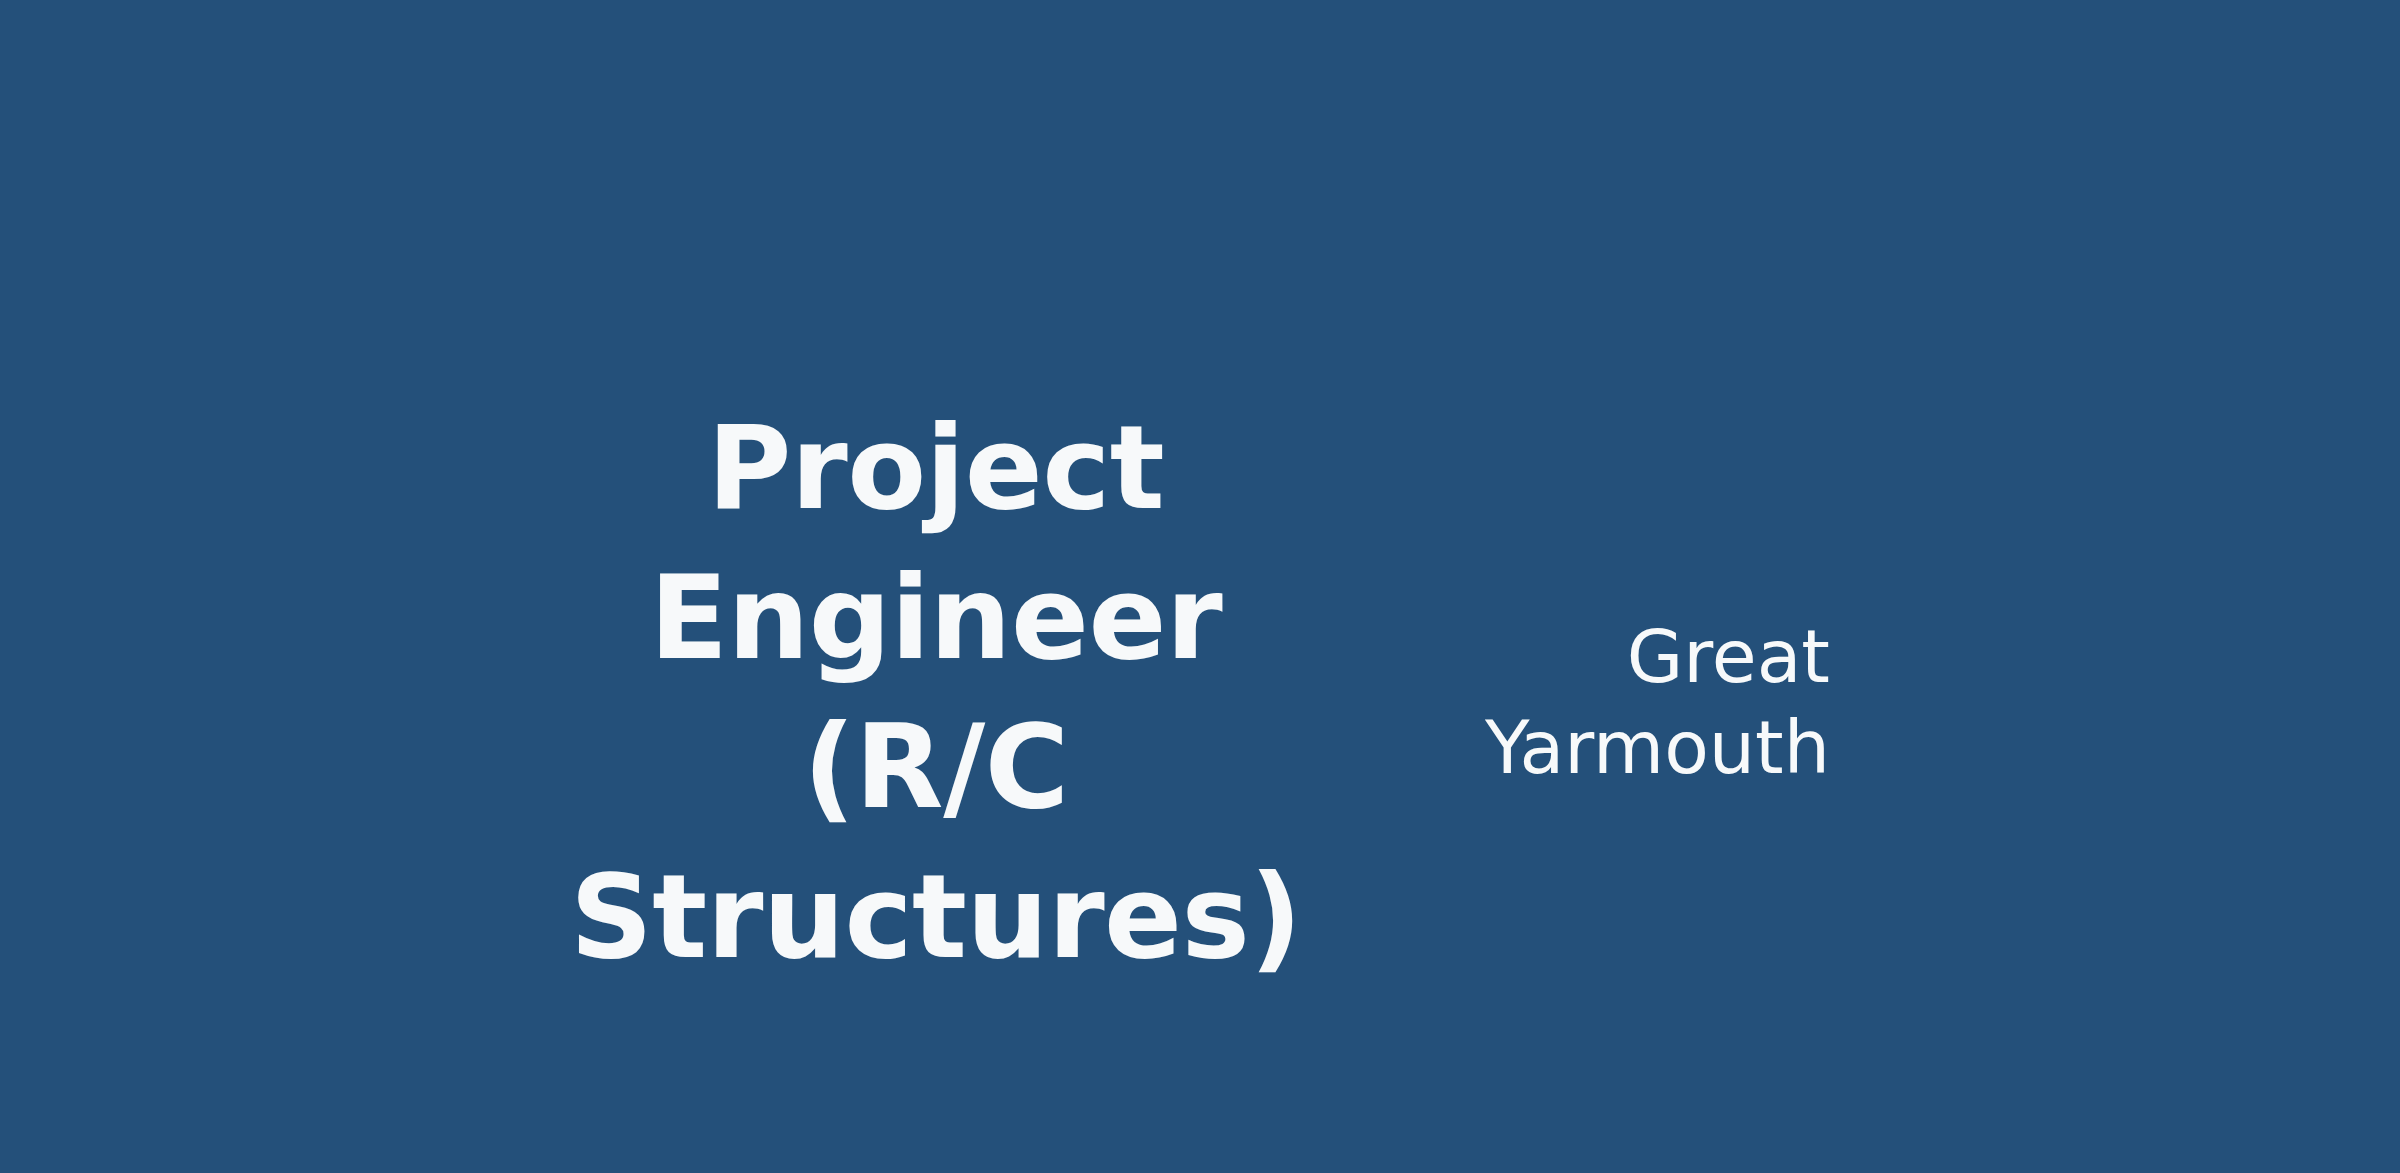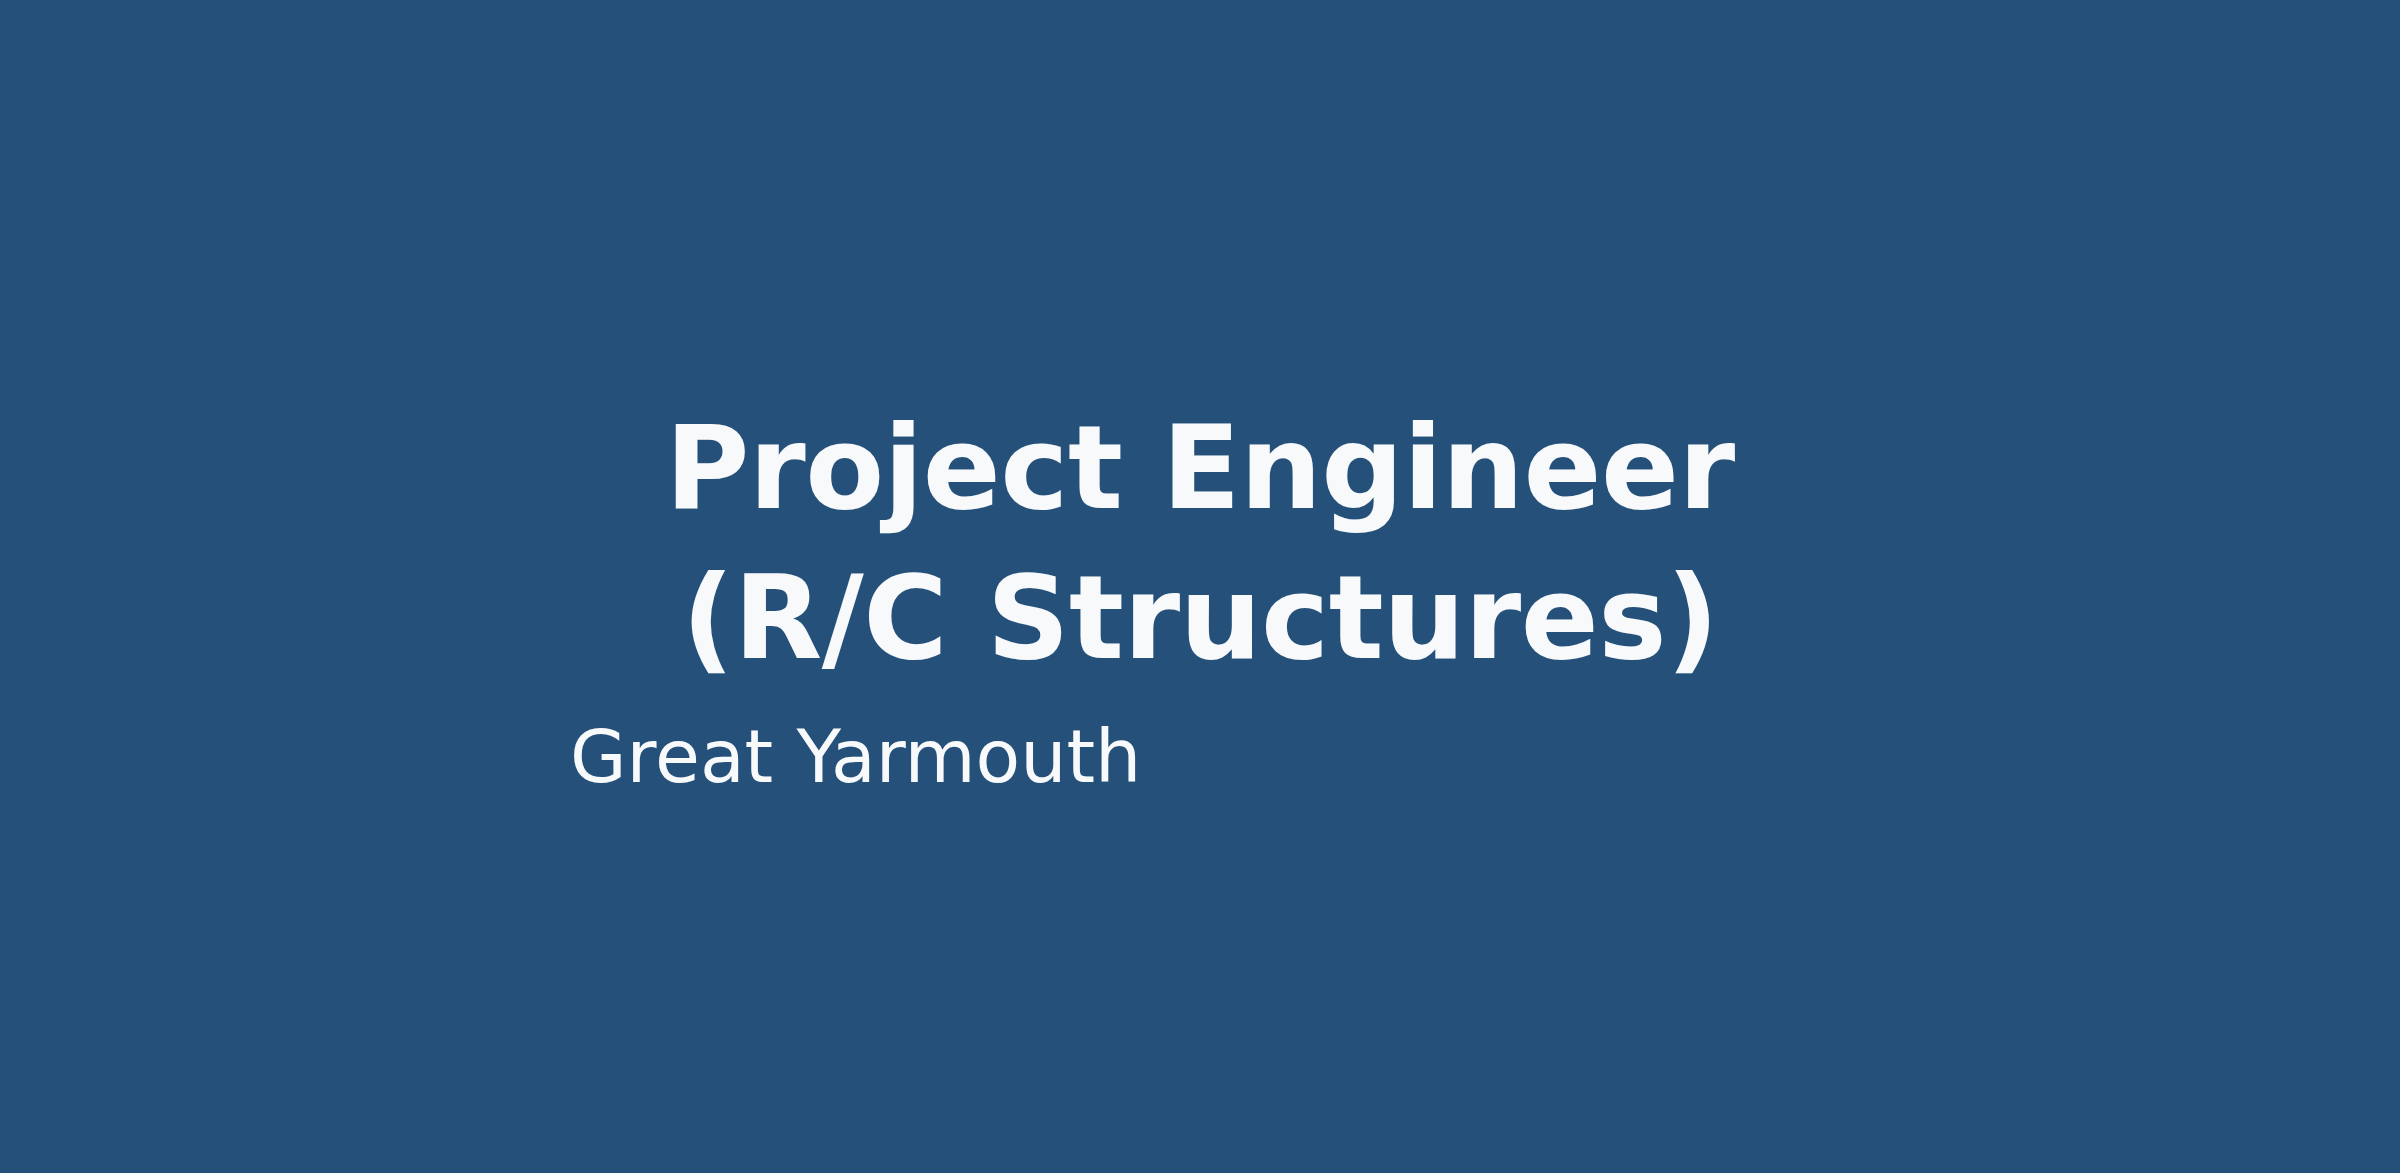--- a/index.html
+++ b/index.html
@@ -27,21 +27,21 @@
     justify-content: flex-start;
   }
 
   .hero-content {
     position: absolute;
     left: 50%;
     top: 394px;
     transform: translateX(-50%);
     width: 1260px;
     display: flex;
-    flex-direction: column;
+    flex-direction: row;
     align-items: center;
     text-align: center;
   }
 
   .job-title {
     margin: 0;
     padding: 0;
     font-family: "DejaVu Sans", "Liberation Sans", sans-serif;
     font-size: 115px;
     font-weight: 700;
@@ -56,21 +56,21 @@
   .job-location {
     margin: 0;
     padding: 0;
     margin-top: 18px;
     font-family: "DejaVu Sans", "Liberation Sans", sans-serif;
     font-size: 73px;
     font-weight: 400;
     line-height: 1.25;
     letter-spacing: 0px;
     color: #F7F9FA;
-    text-align: left;
+    text-align: right;
     width: 100%;
   }
 </style>
 </head>
 <body>
 
 <div class="hero-banner">
 
   <div class="hero-content">
 

